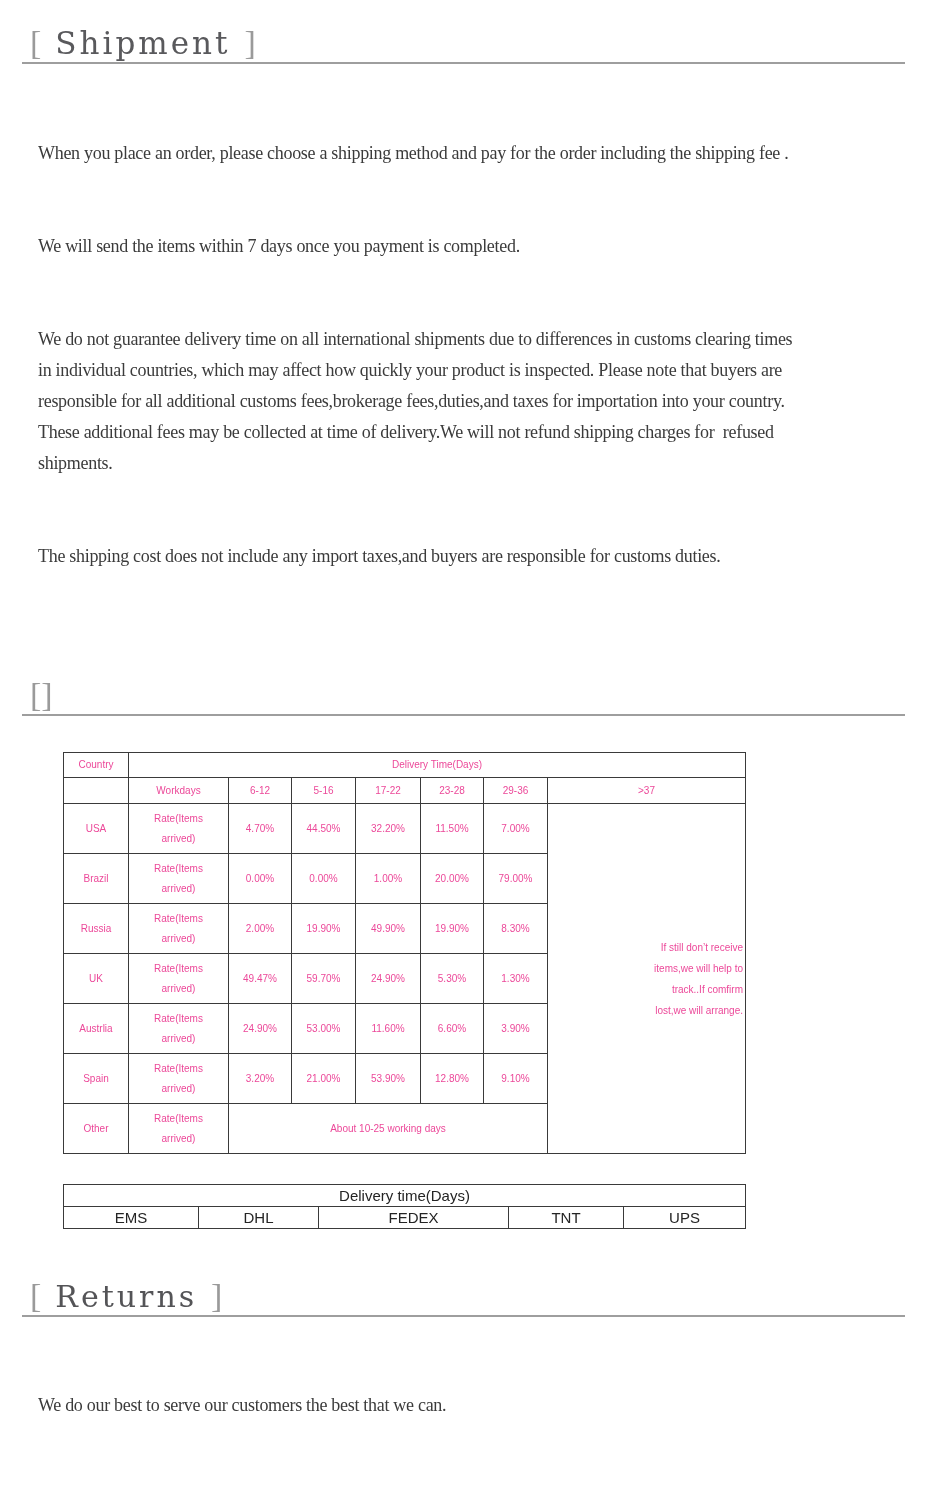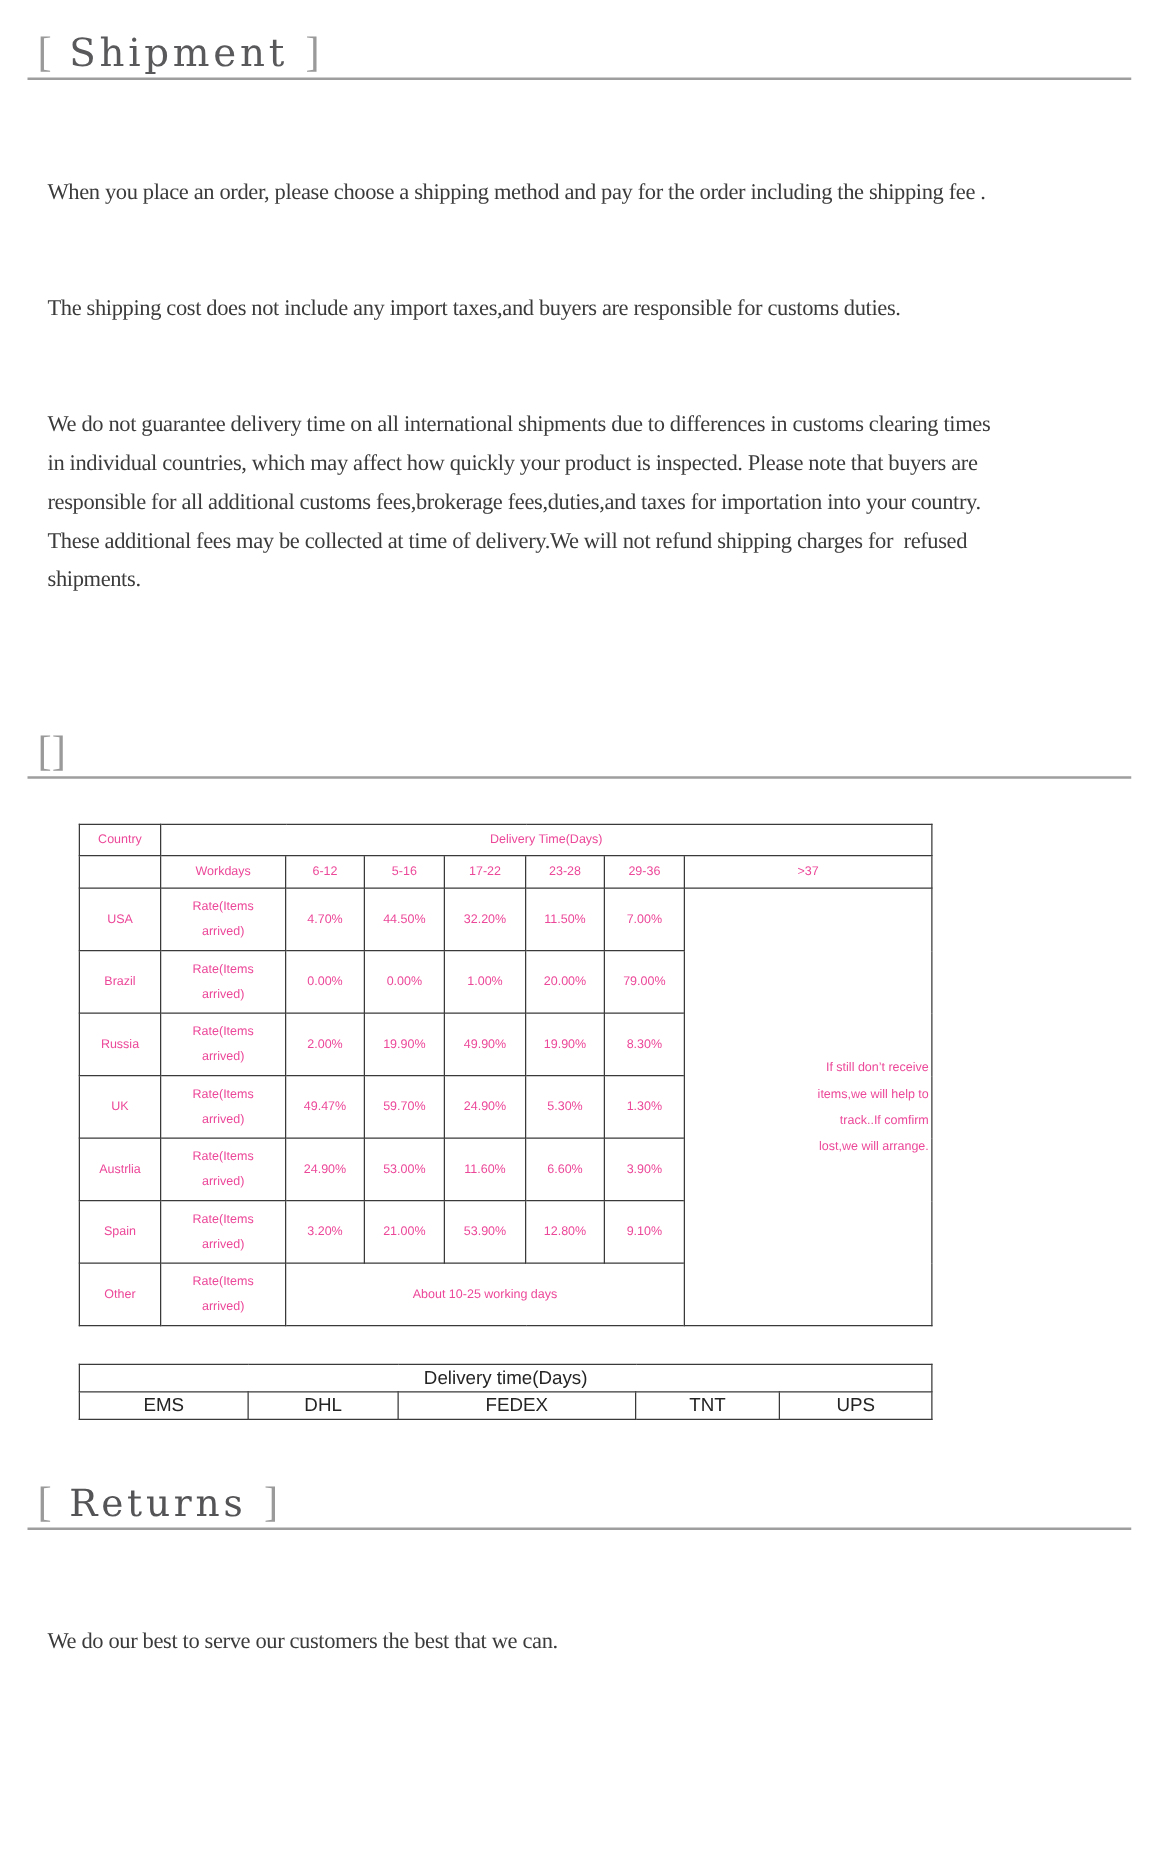--- a/index.html
+++ b/index.html
@@ -108,26 +108,27 @@
 <div class="page">
 
   <section>
     <div class="sec-head">
       <span class="bracket">[</span>
       <h1 class="sec-title t-shipment">Shipment</h1>
       <span class="bracket">]</span>
     </div>
     <div class="copy">
       <p>When you place an order, please choose a shipping method and pay for the order including the shipping fee .</p>
-      <p>The shipping cost does not include any import taxes,and buyers are responsible for customs duties.</p>
+      <p>We will send the items within 7 days once you payment is completed.</p>
       <p>We do not guarantee delivery time on all international shipments due to differences in customs clearing times
 in individual countries, which may affect how quickly your product is inspected. Please note that buyers are
 responsible for all additional customs fees,brokerage fees,duties,and taxes for importation into your country.
 These additional fees may be collected at time of delivery.We will not refund shipping charges for  refused
 shipments.</p>
+      <p>The shipping cost does not include any import taxes,and buyers are responsible for customs duties.</p>
     </div>
   </section>
 
   <section>
     <div class="sec-head mt-china">
       <span class="bracket">[</span>
       <span class="bracket">]</span>
     </div>
 
     <table class="t1">

